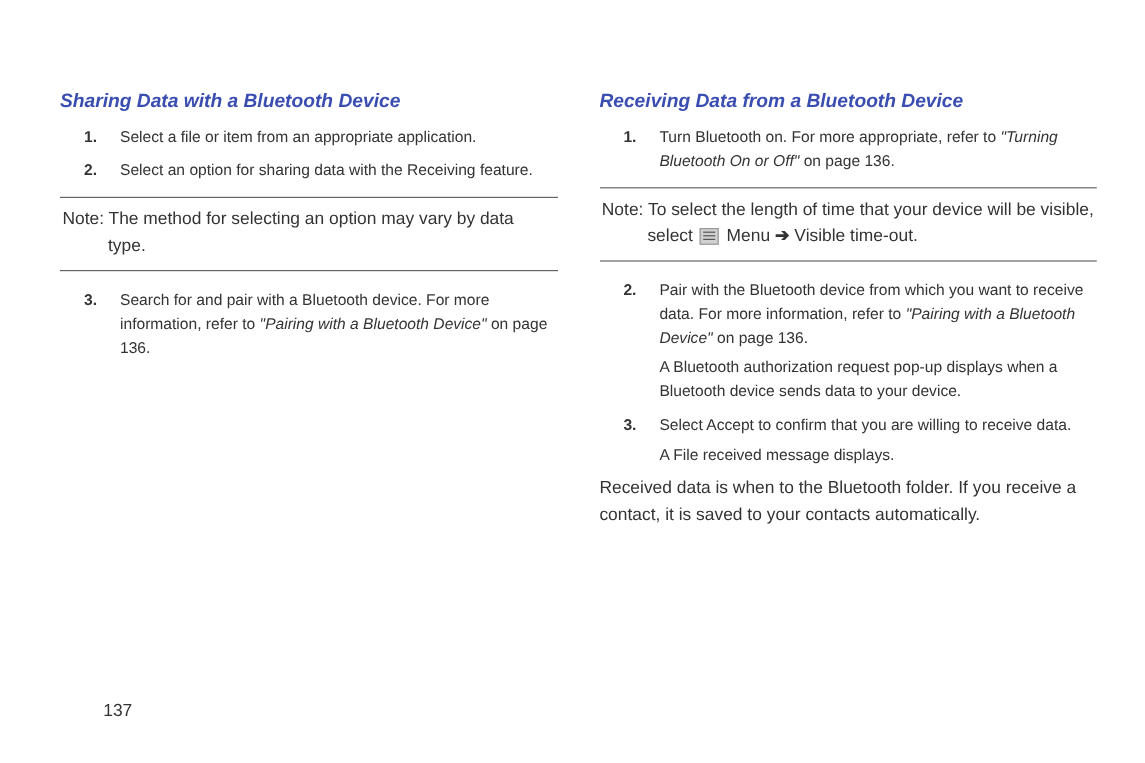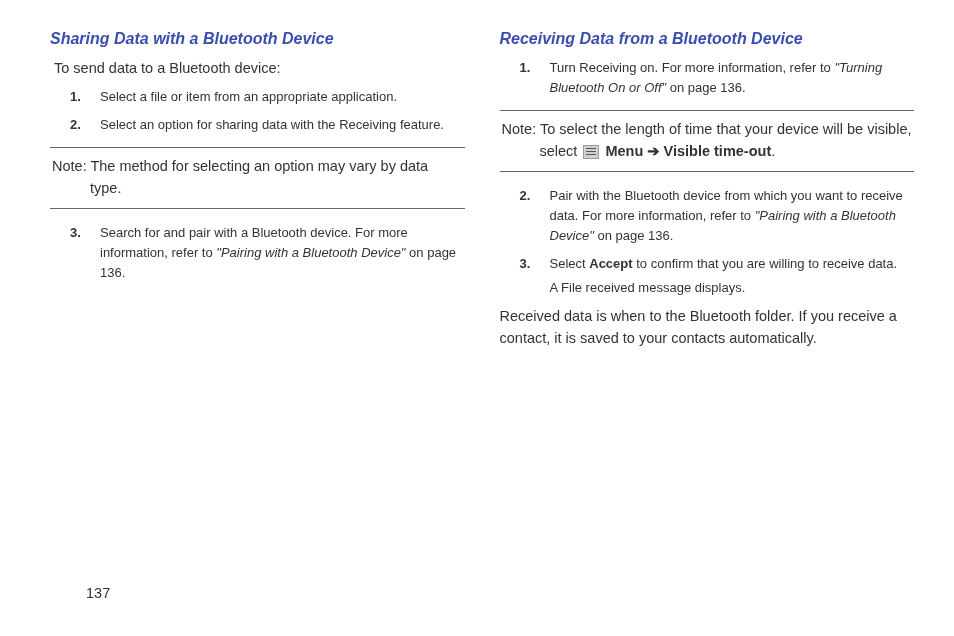--- a/index.html
+++ b/index.html
@@ -12,20 +12,21 @@
       height: 636px;
       background: #fff;
       font-family: Arial, Helvetica, sans-serif;
       padding: 30px 40px 20px 50px;
       color: #333;
       position: relative;
     }
     .columns {
       display: flex;
       gap: 35px;
+      margin-top: 46px;
     }
     .column {
       flex: 1;
     }
     .section-heading {
       color: #3a4db0;
       font-weight: bold;
       font-style: italic;
       font-size: 16px;
       margin-bottom: 10px;
@@ -67,21 +68,21 @@
       font-weight: normal;
     }
     .note-indent {
       padding-left: 38px;
       text-indent: -38px;
     }
     .ref-italic {
       font-style: italic;
     }
     .bold {
-      font-weight: bold;
+      font-weight: normal;
     }
     .sub-para {
       margin-top: 4px;
     }
     .menu-icon {
       display: inline-block;
       width: 16px;
       height: 14px;
       background: #d0d0d0;
       border: 1px solid #999;
@@ -114,52 +115,52 @@
       left: 86px;
       font-size: 14.5px;
     }
   </style>
 </head>
 <body>
 
 <div class="columns">
   <div class="column">
     <h3 class="section-heading">Sharing Data with a Bluetooth Device</h3>
-    <p class="intro-text">To send data to a Bluetooth device:</p>
     <ol class="step-list">
       <li class="step-item">Select a file or item from an appropriate application.</li>
       <li class="step-item">Select an option for sharing data with the Receiving feature.</li>
     </ol>
     <div class="note-block">
       <div class="note-indent">
         <span class="note-label">Note:</span><span> The method for selecting an option may vary by data type.</span>
       </div>
     </div>
     <ol class="step-list" style="counter-reset: step 2;">
       <li class="step-item">
         <span>Search for and pair with a Bluetooth device. For more information, refer to </span><span class="ref-italic">"Pairing with a Bluetooth Device"</span><span> on page 136.</span>
       </li>
     </ol>
   </div>
 
   <div class="column">
     <h3 class="section-heading">Receiving Data from a Bluetooth Device</h3>
     <ol class="step-list">
       <li class="step-item">
-        <span>Turn Receiving on. For more information, refer to </span><span class="ref-italic">"Turning Bluetooth On or Off"</span><span>  on page 136.</span>
+        <span>Turn Bluetooth on. For more appropriate, refer to </span><span class="ref-italic">"Turning Bluetooth On or Off"</span><span>  on page 136.</span>
       </li>
     </ol>
     <div class="note-block">
       <div class="note-indent">
         <span class="note-label">Note:</span><span> To select the length of time that your device will be visible, select </span><span class="menu-icon"></span><span class="bold"> Menu </span><span class="arrow">➔</span><span class="bold"> Visible time-out</span><span>.</span>
       </div>
     </div>
     <ol class="step-list" style="counter-reset: step 1;">
       <li class="step-item">
         <span>Pair with the Bluetooth device from which you want to receive data. For more information, refer to </span><span class="ref-italic">"Pairing with a Bluetooth Device"</span><span>  on page 136.</span>
+        <div class="sub-para">A Bluetooth authorization request pop-up displays when a Bluetooth device sends data to your device.</div>
       </li>
       <li class="step-item">
         <span>Select </span><span class="bold">Accept</span><span> to confirm that you are willing to receive data.</span>
         <div class="sub-para">A File received message displays.</div>
       </li>
     </ol>
     <p class="closing-text">Received data is when to the Bluetooth folder. If you receive a contact, it is saved to your contacts automatically.</p>
   </div>
 </div>
 

